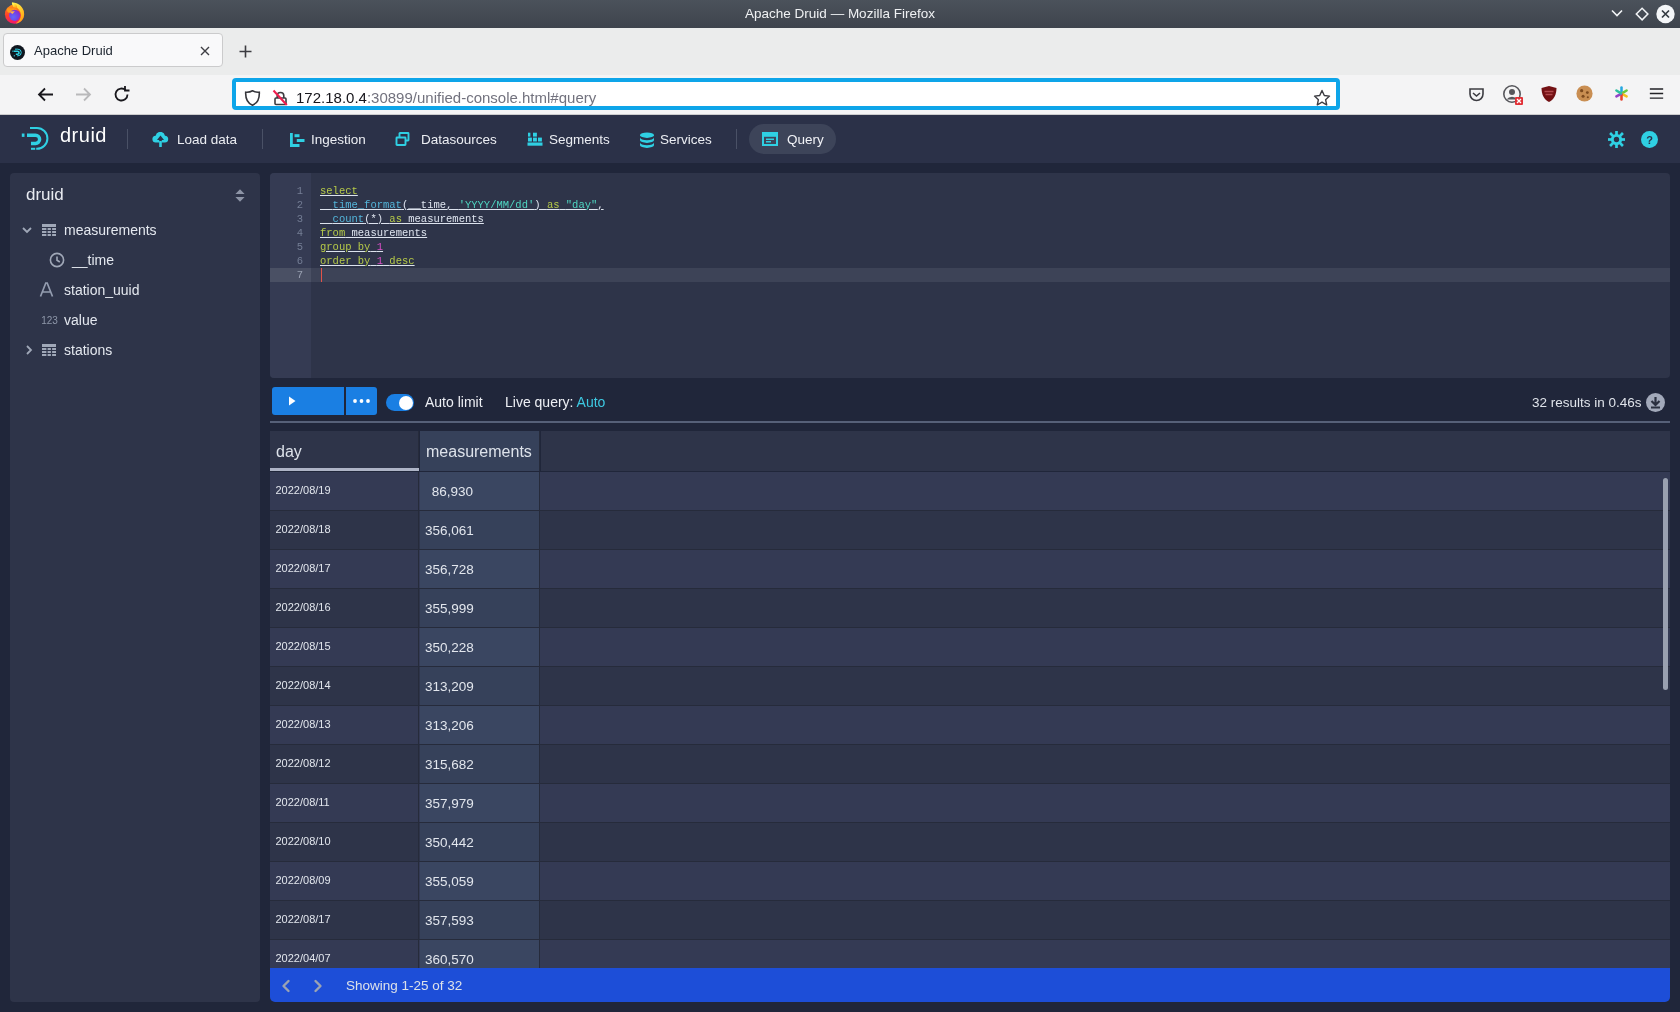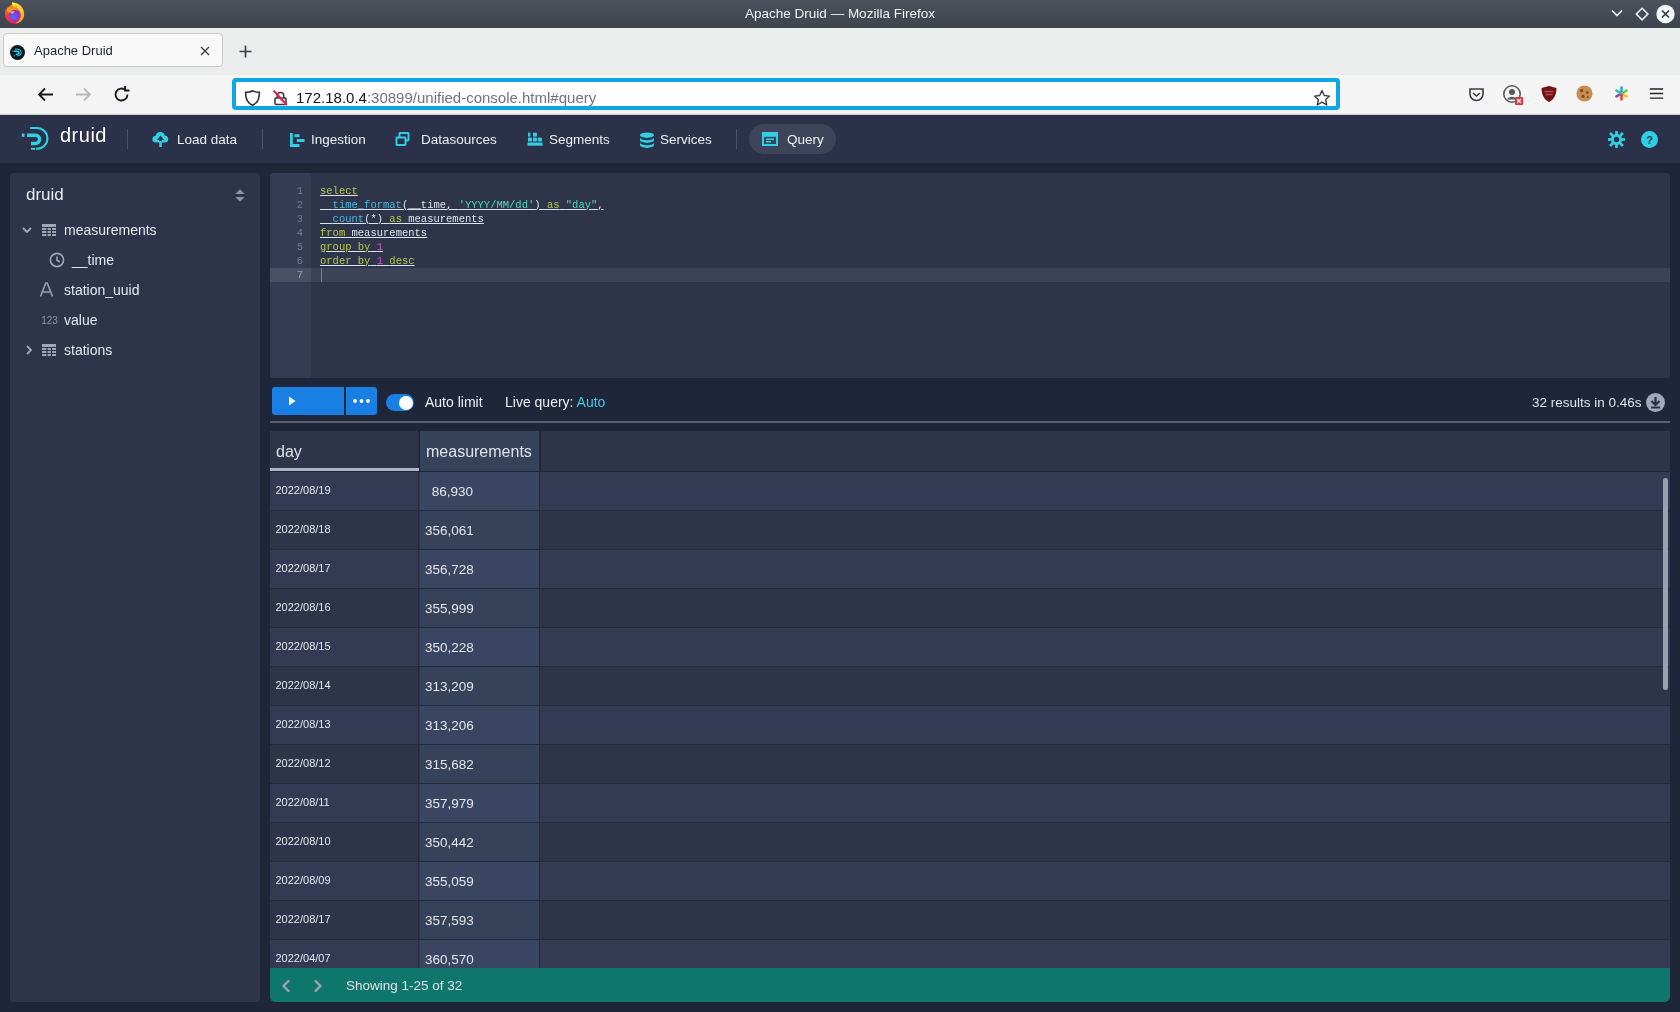--- a/index.html
+++ b/index.html
@@ -73,21 +73,21 @@
   .c-day { left:0; top:0; width:149px; height:38px; border-right:1px solid #262b3b; }
   .c-meas { left:150px; top:0; width:120px; height:38px; border-right:1px solid #262b3b; }
   .cd-txt { left:5.5px; top:11.5px; font-size:11px; color:#e2e6ed; }
   .cm-txt { left:5px; top:11.5px; width:48px; text-align:right; font-size:13.5px; color:#e2e6ed; }
   .even .c-day { background:#343a54; } .odd .c-day { background:#2e3449; }
   .even .c-meas { background:#3a4661; } .odd .c-meas { background:#36415a; }
   .even { background:#343a54; } .odd { background:#2e3449; }
   .scrollthumb { left:1663px; top:478px; width:5px; height:212px; background:#99a0b0; border-radius:2.5px; }
 
   
-  .pagination { left:270px; top:968px; width:1400px; height:34px; background:#0f766e; border-radius:0 0 5px 5px; }
+  .pagination { left:270px; top:968px; width:1400px; height:34px; background:#1d4ed8; border-radius:0 0 5px 5px; }
   .pagtext { left:76px; top:10px; font-size:13.5px; color:#dce1e9; }
 </style>
 </head>
 <body>
 
 <div class="abs titlebar"></div>
 <svg class="abs" style="left:4px;top:2px;" width="21" height="22" viewBox="0 0 21 22">
   <defs>
     <linearGradient id="fxr" x1="0" y1="0" x2="0" y2="1">
       <stop offset="0" stop-color="#ff9818"></stop>

